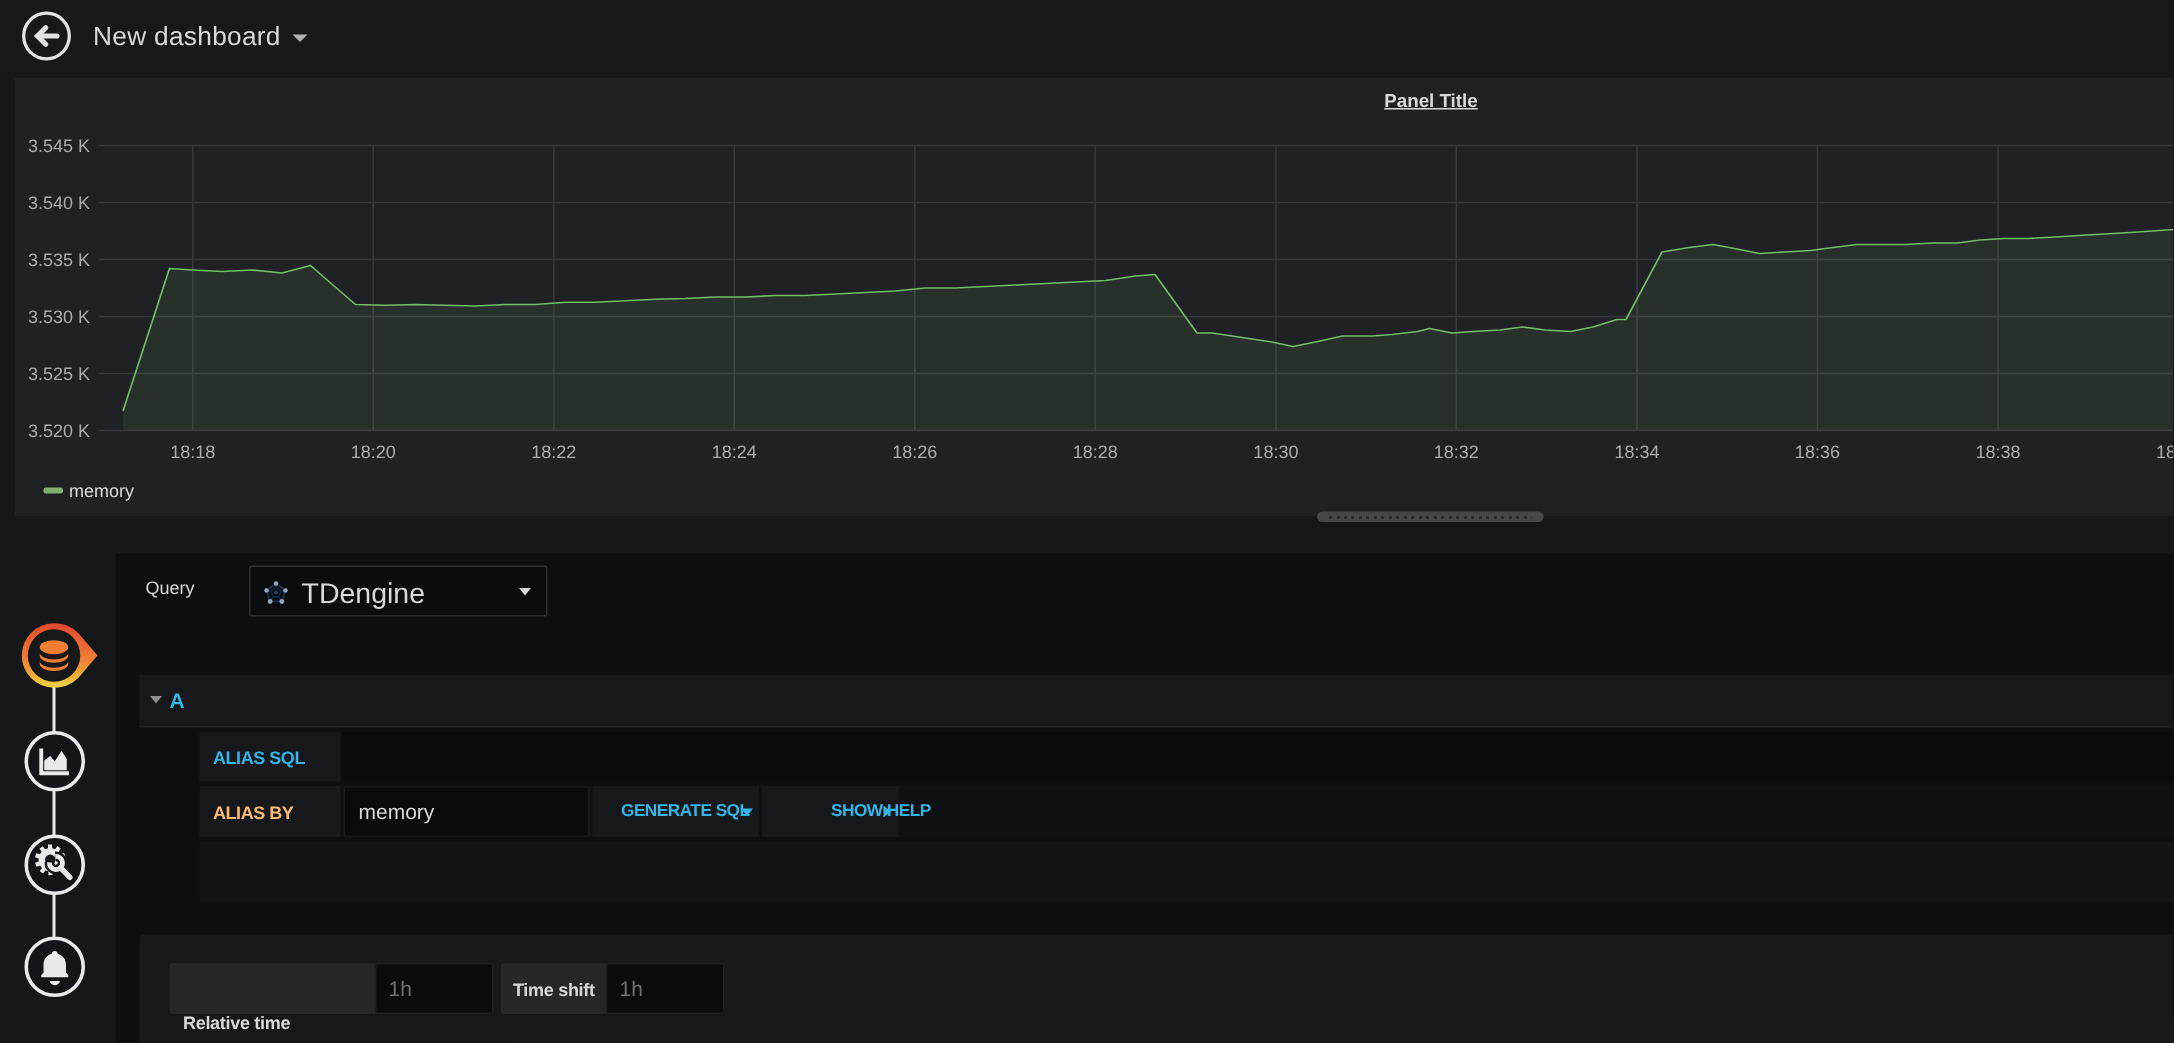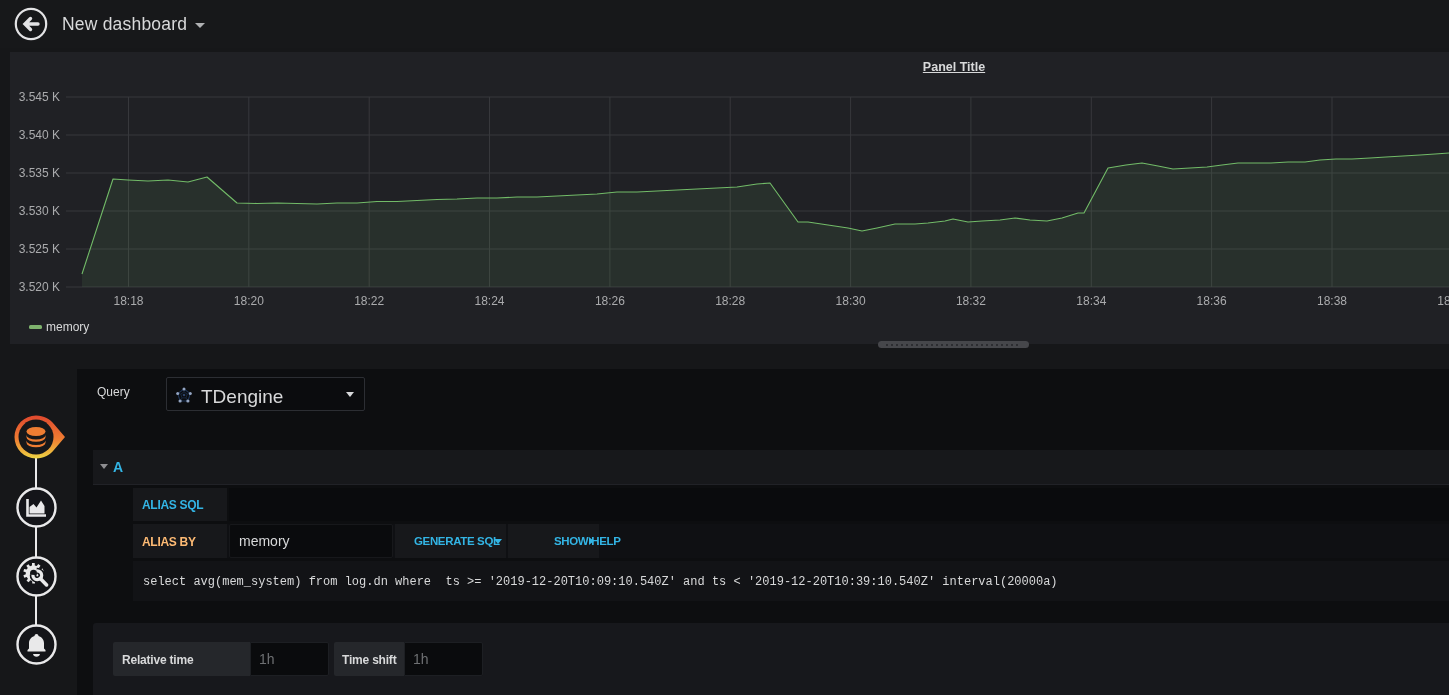--- a/index.html
+++ b/index.html
@@ -155,25 +155,24 @@
   <div class="abs" style="left:229px;top:524px;width:164px;height:34px;background:#0a0b0d;border:1px solid #17181b;border-radius:2px;"></div>
   <div class="abs" style="left:239px;top:533px;font-size:14px;color:#d8d9da;">memory</div>
   <div class="abs" style="left:395px;top:524px;width:111px;height:34px;background:#17181b;"></div>
   <div class="abs" style="left:414px;top:535px;font-size:11.5px;font-weight:700;letter-spacing:-0.35px;color:#33b5e5;">GENERATE SQL</div>
   <div class="abs" style="left:494px;top:539px;width:0;height:0;border-left:4.5px solid transparent;border-right:4.5px solid transparent;border-top:5px solid #33b5e5;"></div>
   <div class="abs" style="left:508px;top:524px;width:91px;height:34px;background:#17181b;"></div>
   <div class="abs" style="left:518px;top:535px;font-size:11.5px;font-weight:700;letter-spacing:-0.35px;color:#33b5e5;margin-left:36px;">SHOW HELP</div>
   <div class="abs" style="left:589px;top:537px;width:0;height:0;border-top:4.5px solid transparent;border-bottom:4.5px solid transparent;border-left:5px solid #33b5e5;"></div>
 
   <div class="abs" style="left:133px;top:561px;width:1316px;height:40px;background:#121316;"></div>
-  <div class="abs" style="left:143px;top:575px;font-size:12px;font-family:'Liberation Mono',monospace;color:#d8d9da;white-space:pre;">select avg(mem_system) from log.dn where  ts &gt;= '2019-12-20T10:09:10.540Z' and ts &lt; '2019-12-20T10:39:10.540Z' interval(20000a)</div>
 
   <div class="abs" style="left:93px;top:623px;width:1356px;height:72px;background:#17181c;border-radius:3px 0 0 0;"></div>
   <div class="abs" style="left:113px;top:642px;width:137px;height:34px;background:#25272b;border-radius:2px 0 0 2px;"></div>
-  <div class="abs" style="left:122px;top:653px;font-size:12px;font-weight:700;letter-spacing:-0.2px;color:#d8d9da;">Relative time</div>
+  <div class="abs" style="left:122px;top:675px;font-size:12px;font-weight:700;letter-spacing:-0.2px;color:#d8d9da;">Relative time</div>
   <div class="abs" style="left:250px;top:642px;width:79px;height:34px;background:#0a0b0d;border:1px solid #1d1f23;border-radius:0 2px 2px 0;"></div>
   <div class="abs" style="left:259px;top:651px;font-size:14px;color:#6e7073;">1h</div>
   <div class="abs" style="left:334px;top:642px;width:70px;height:34px;background:#25272b;border-radius:2px 0 0 2px;"></div>
   <div class="abs" style="left:342px;top:653px;font-size:12px;font-weight:700;letter-spacing:-0.2px;color:#d8d9da;">Time shift</div>
   <div class="abs" style="left:404px;top:642px;width:79px;height:34px;background:#0a0b0d;border:1px solid #1d1f23;border-radius:0 2px 2px 0;"></div>
   <div class="abs" style="left:413px;top:651px;font-size:14px;color:#6e7073;">1h</div>
 
 </div>
 
 </body></html>

